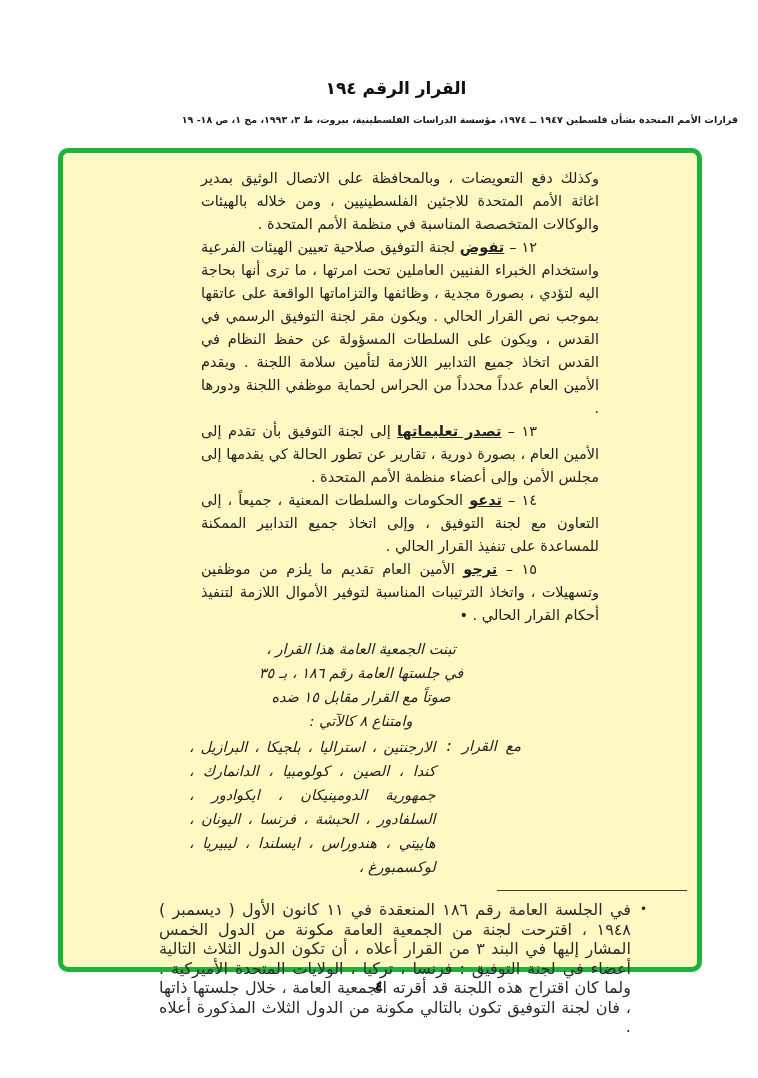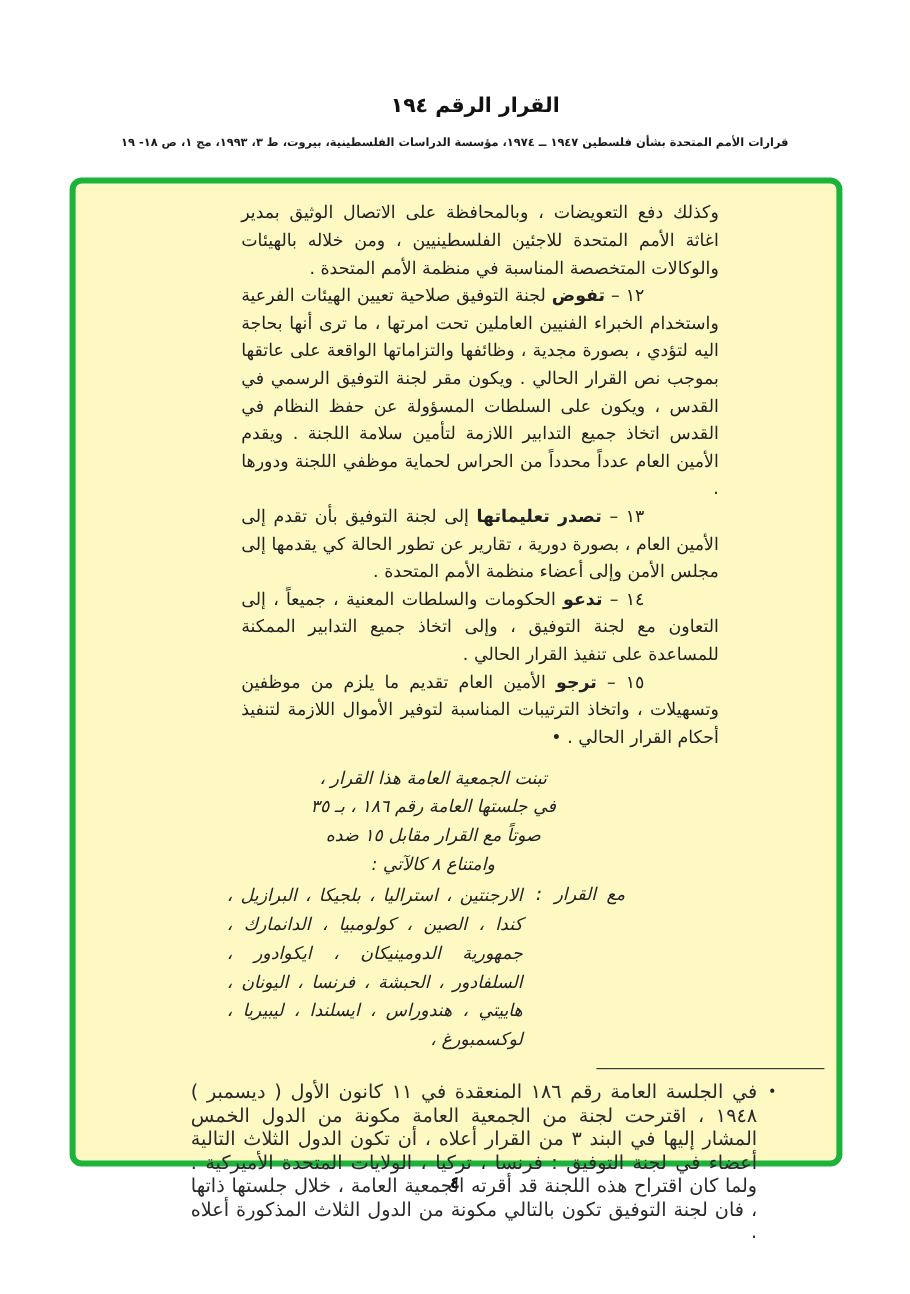--- a/index.html
+++ b/index.html
@@ -18,21 +18,20 @@
     text-align: center;
     font-size: 17px;
     font-weight: bold;
     direction: rtl;
     color: #111;
     padding-left: 34px;
   }
   .doc-subtitle {
     position: absolute;
     top: 114px; left: 20px; right: 20px;
-    text-align: center;
     font-size: 9.5px;
     font-weight: bold;
     direction: rtl;
     color: #1a1a1a;
     white-space: nowrap;
   }
   .frame {
     position: absolute;
     left: 58px; top: 148px;
     width: 634px; height: 814px;
@@ -44,21 +43,21 @@
   .content {
     direction: rtl;
     padding: 14px 98px 0 138px;
     font-size: 14.5px;
     line-height: 23px;
     text-align: justify;
     color: #222;
   }
   .para { margin: 0; }
   .para.numbered { text-indent: 62px; }
-  .lead { font-weight: bold; }
+  .lead { font-weight: bold; text-decoration: underline; }
   .adoption {
     margin: 10px 78px 0 0;
     font-style: italic;
     text-align: center;
   }
   .adoption-line { line-height: 24px; }
   .vote {
     display: flex;
     gap: 9px;
     margin: 2px 78px 0 -12px;

